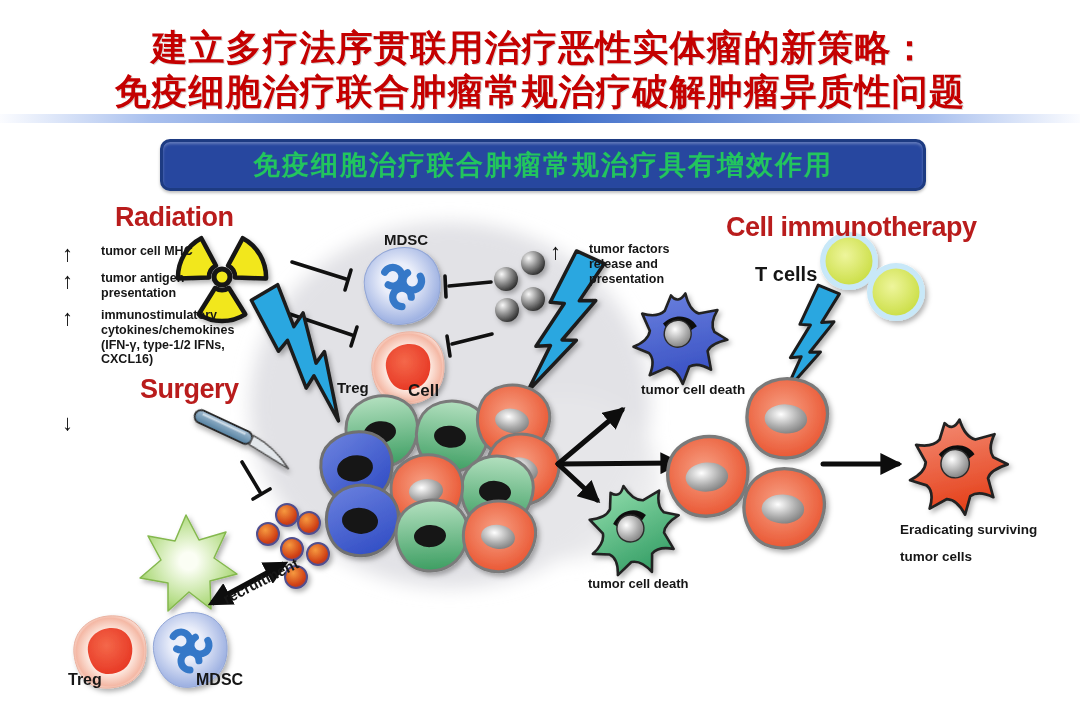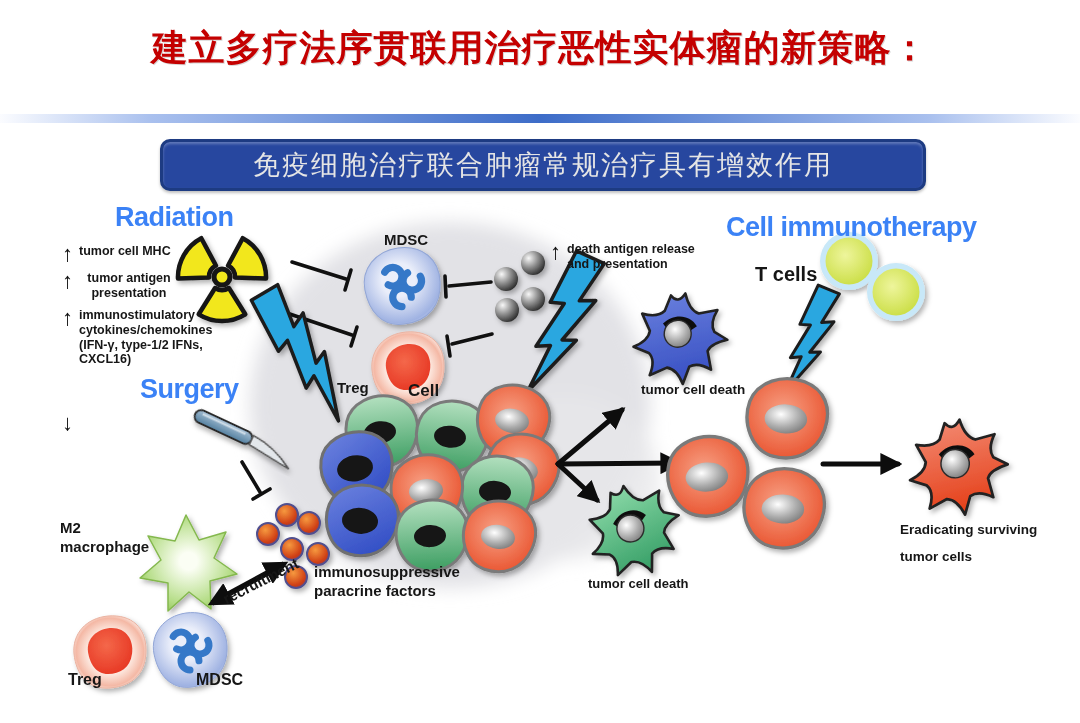--- a/index.html
+++ b/index.html
@@ -9,34 +9,35 @@
        font-size:36px;font-weight:900;letter-spacing:1px;
        text-shadow:1px 1px 0 rgba(140,140,140,.35);}
   #title-line1{top:24px;}
   #title-line2{top:68px;}
   #divider{position:absolute;top:114px;left:0;width:1080px;height:9px;
        background:linear-gradient(to right,#fbfcff 0%,#a9c0ee 14%,#3d6cc8 50%,#a9c0ee 86%,#fbfcff 100%);}
   #banner{position:absolute;left:160px;top:139px;width:760px;height:46px;
        background:#27479f;border:3px solid #1d3b82;border-radius:10px;
        box-shadow:inset 0 2px 3px rgba(255,255,255,.28), 0 2px 3px rgba(0,0,0,.25);
        display:flex;align-items:center;justify-content:center;}
-  #banner .btxt{color:#e5e5e5;font-size:27px;font-weight:400;letter-spacing:2px;}
-  .heading{position:absolute;font-weight:900;font-size:27px;color:#3b82f6;letter-spacing:-0.5px;}
+  #banner .btxt{color:#22c55e;font-size:27px;font-weight:700;letter-spacing:2px;}
+  .heading{position:absolute;font-weight:900;font-size:27px;color:#b91c1c;letter-spacing:-0.5px;}
   .effect{position:absolute;display:flex;gap:6px;align-items:flex-start;}
   .glyph{font-size:22px;font-weight:900;color:#101010;line-height:.9;}
-  .etext{font-size:12.5px;font-weight:700;line-height:1.18;color:#161616;}
+  .etext{font-size:12.5px;font-weight:700;line-height:1.18;color:#161616;margin-left:22px;}
   .lbl{position:absolute;color:#161616;font-weight:700;}
   svg{position:absolute;left:0;top:0;}
 </style>
 </head>
 <body>
 
 <div id="stage">
 
   <div class="ttl" id="title-line1">建立多疗法序贯联用治疗恶性实体瘤的新策略：</div>
+  <div class="ttl" id="title-line2">免疫细胞治疗联合肿瘤常规治疗破解肿瘤异质性问题</div>
   <div id="divider"></div>
   <div id="banner">
     <span class="btxt">免疫细胞治疗联合肿瘤常规治疗具有增效作用</span>
   </div>
 
   <svg width="1080" height="723" viewBox="0 0 1080 723">
     <defs>
       <filter id="blurBlob" x="-20%" y="-20%" width="140%" height="140%">
           <feGaussianBlur stdDeviation="9"></feGaussianBlur>
         </filter>
@@ -315,47 +316,45 @@
   </svg>
 
   <div class="heading" style="left:115px;top:202px;">Radiation</div>
 
   <div class="effect" style="left:62px;top:244px;width:160px;">
     <span class="glyph">↑</span>
     <span class="etext" style="width:118px;">tumor cell MHC</span>
   </div>
   <div class="effect" style="left:62px;top:271px;width:160px;">
     <span class="glyph">↑</span>
-    <span class="etext" style="width:100px;text-align:center;">tumor antigen presentation</span>
+    <span class="etext" style="width:100px;">tumor antigen presentation</span>
   </div>
   <div class="effect" style="left:62px;top:308px;width:170px;">
     <span class="glyph">↑</span>
     <span class="etext" style="width:135px;">immunostimulatory cytokines/chemokines (IFN-γ, type-1/2 IFNs, CXCL16)</span>
   </div>
 
   <div class="heading" style="left:140px;top:374px;">Surgery</div>
   <div class="effect" style="left:62px;top:413px;width:170px;">
     <span class="glyph">↓</span>
   </div>
 
   <div class="effect" style="left:550px;top:242px;width:160px;">
     <span class="glyph">↑</span>
-    <span class="etext" style="width:130px;">death antigen release and presentation</span>
+    <span class="etext" style="width:130px;">tumor factors release and presentation</span>
   </div>
 
   <div class="heading" style="left:726px;top:212px;text-align:center;">Cell immunotherapy</div>
   <div class="lbl" style="left:755px;top:263px;font-size:20px;font-weight:900;">T cells</div>
 
   <div class="lbl" style="left:384px;top:231px;font-size:15px;">MDSC</div>
   <div class="lbl" style="left:337px;top:379px;font-size:15px;">Treg</div>
   <div class="lbl" style="left:408px;top:381px;font-size:17px;font-weight:900;">Cell</div>
 
-  <div class="lbl" style="left:60px;top:519px;font-size:15px;width:95px;line-height:1.25;">M2 macrophage</div>
   <div class="lbl" style="left:220px;top:592px;font-size:15px;transform:rotate(-27deg);transform-origin:left top;">recruitment</div>
-  <div class="lbl" style="left:314px;top:563px;font-size:15px;width:150px;line-height:1.25;">immunosuppressive paracrine factors</div>
 
   <div class="lbl" style="left:68px;top:671px;font-size:16px;">Treg</div>
   <div class="lbl" style="left:196px;top:671px;font-size:16px;">MDSC</div>
 
   <div class="lbl" style="left:641px;top:382px;font-size:13.5px;">tumor cell death</div>
   <div class="lbl" style="left:588px;top:576px;font-size:13px;">tumor cell death</div>
 
   <div class="lbl" style="left:900px;top:522px;font-size:13.5px;">Eradicating surviving</div>
   <div class="lbl" style="left:900px;top:549px;font-size:13.5px;">tumor cells</div>
 

